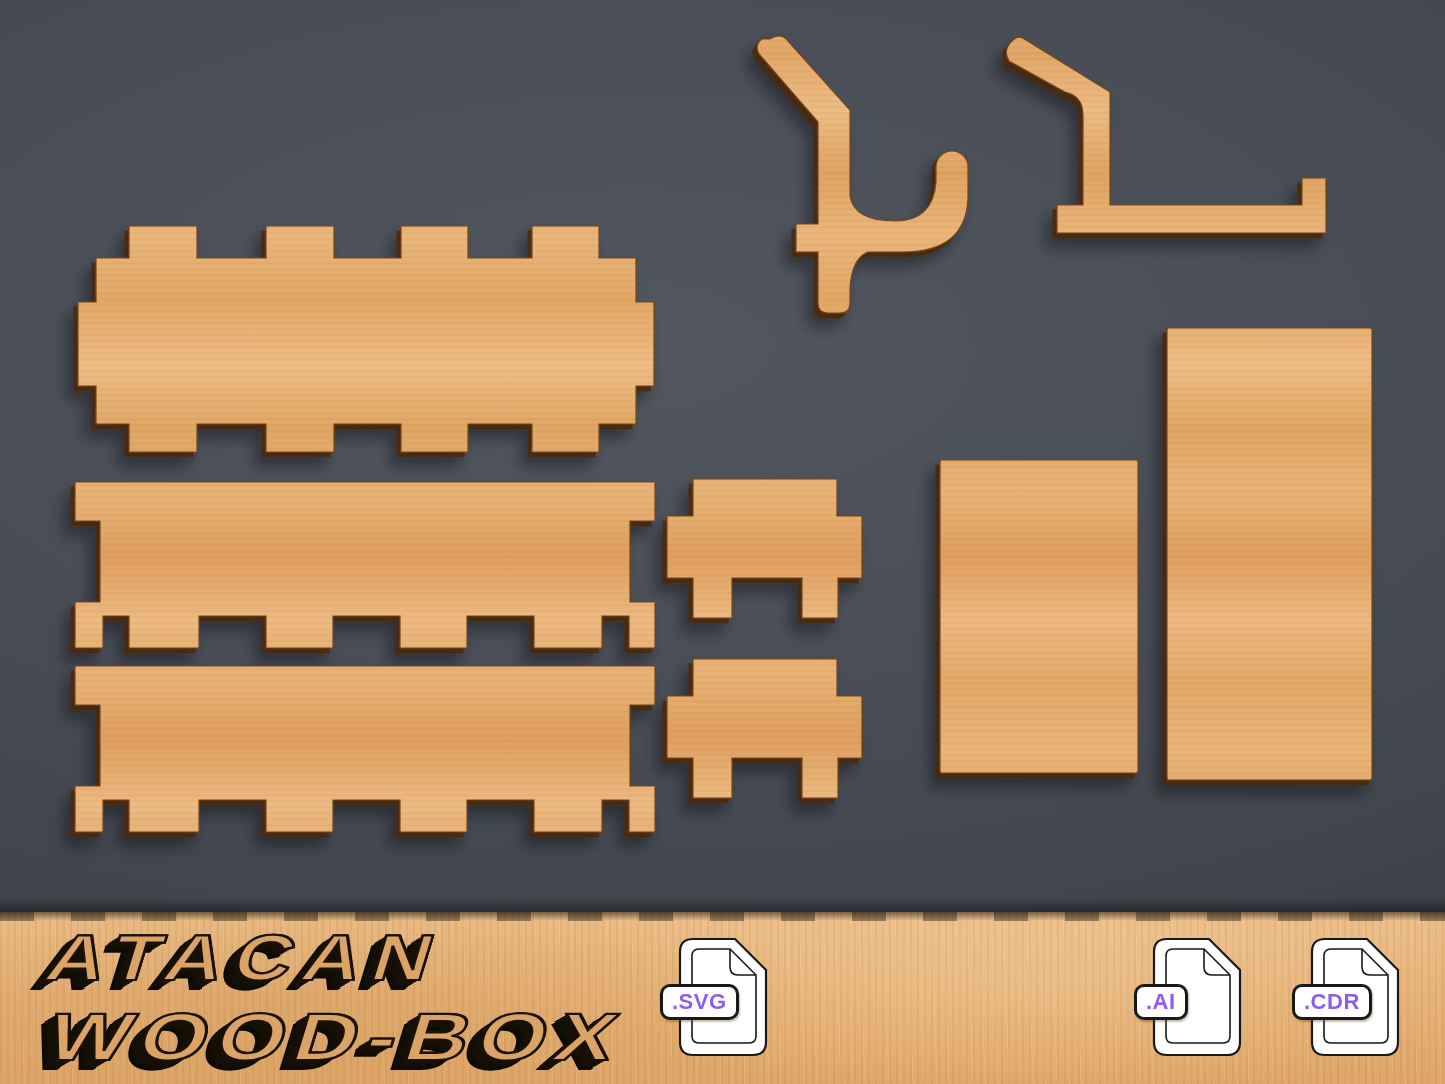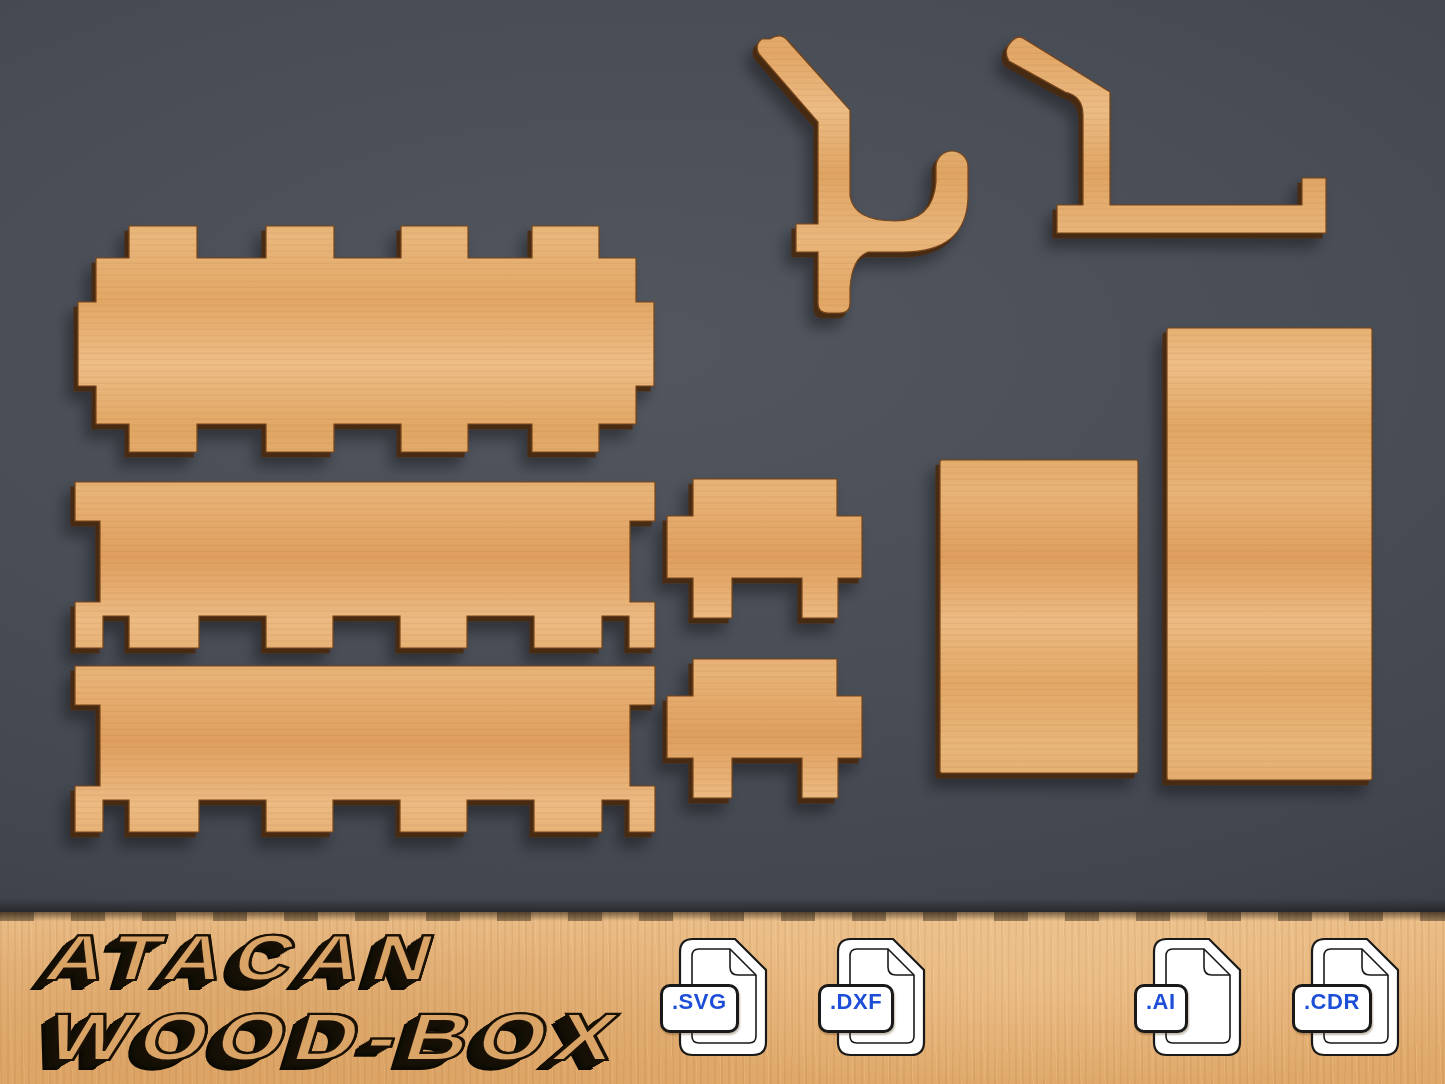--- a/index.html
+++ b/index.html
@@ -34,21 +34,21 @@
       -2px 2px 0 #171006, -3px 3px 0 #171006, -4px 4px 0 #151005,
       -5px 5px 0 #141005, -6px 6px 0 #121004, -7px 7px 0 #100e04,
       -8px 8px 0 #0d0b03, -9px 9px 0 #0a0903;
     transform-origin:0 100%;}
   #brand-1{top:14px;font-size:60px;letter-spacing:9px;transform:skewX(-17deg) scaleX(1.32) scaleY(1.08);}
   #brand-2{top:92px;font-size:62px;letter-spacing:7px;transform:skewX(-17deg) scaleX(1.40) scaleY(1.08);}
 
   
   .fmt{position:absolute;top:24px;width:92px;height:122px;}
   .fmt .badge{position:absolute;left:-17px;top:48px;background:#ffffff;border:3px solid #191919;
-    border-radius:10px;padding:2px 9px 15px 9px;font-size:22px;font-weight:bold;color:#1d4ed8;
+    border-radius:10px;padding:2px 9px 2px 9px;font-size:22px;font-weight:bold;color:#8b5cf6;
     letter-spacing:.5px;line-height:26px;white-space:nowrap;
     box-shadow:1px 2px 2px rgba(90,55,20,.35);}
 </style>
 </head>
 <body>
 
 <div id="frame">
 
   <div id="stage">
     <svg id="pieces-svg" width="1445" height="912" viewBox="0 0 1445 912">
@@ -166,26 +166,20 @@
       </defs>
     </svg>
 
     <div class="fmt" style="left:677px">
       <svg width="92" height="122" viewBox="0 0 92 122">
           <use href="#docicon"></use>
         </svg>
       <div class="badge">.SVG</div>
     </div>
 
-    <div class="fmt" style="left:835px">
-      <svg width="92" height="122" viewBox="0 0 92 122">
-          <use href="#docicon"></use>
-        </svg>
-      <div class="badge">.DXF</div>
-    </div>
 
 
     <div class="fmt" style="left:1309px">
       <svg width="92" height="122" viewBox="0 0 92 122">
           <use href="#docicon"></use>
         </svg>
       <div class="badge">.CDR</div>
     </div>
 
     <div class="fmt" style="left:1151px">

